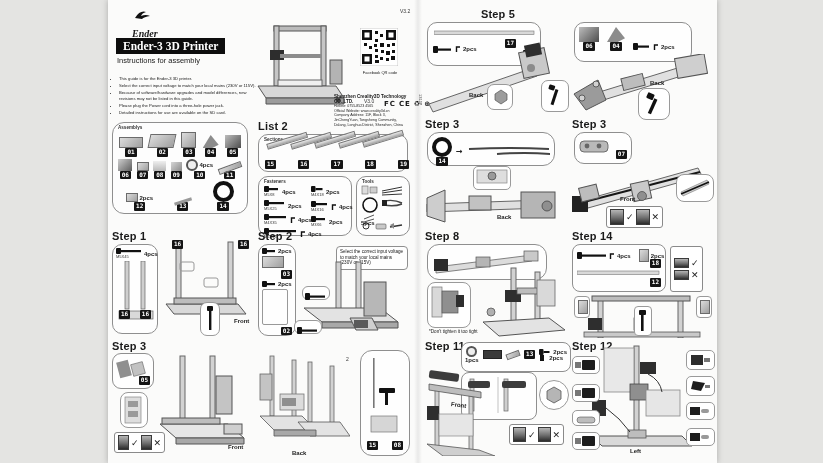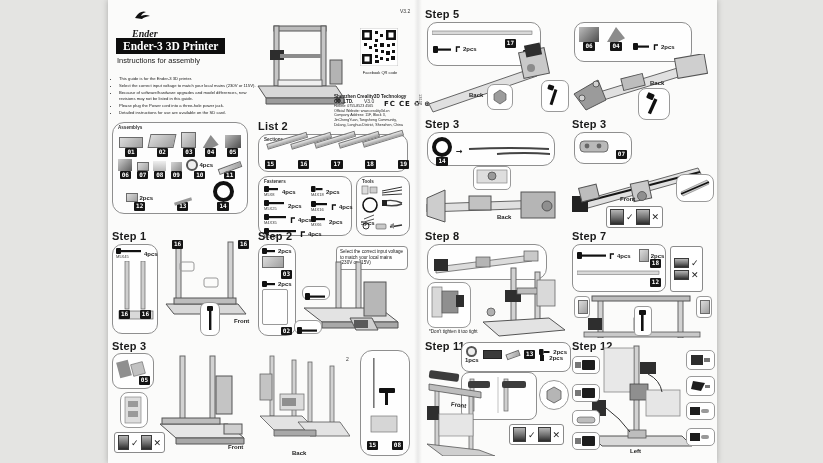--- a/index.html
+++ b/index.html
@@ -488,21 +488,21 @@
         <rect x="8" y="4" width="1.6" height="50" fill="#777"></rect>
         <rect x="14" y="34" width="16" height="5" rx="1" fill="#111"></rect>
         <rect x="20" y="39" width="3" height="12" fill="#111"></rect>
         <rect x="6" y="62" width="26" height="16" fill="#d6d6d6" stroke="#777" stroke-width=".7"></rect>
       </svg>
       <span class="badge" style="position:absolute;left:6px;bottom:5px;">15</span>
       <span class="badge" style="position:absolute;right:6px;bottom:5px;">08</span>
     </div>
   </div>
 
-  <div class="panel" style="left:317px;top:8px;width:146px;height:110px;">
+  <div class="panel" style="left:317px;top:8px;width:146px;height:110px;text-align:center;">
     <div class="ptitle">Step 5</div>
     <div class="callout" style="left:2px;top:14px;width:112px;height:42px;border-radius:10px;">
       <svg width="104" height="8" style="margin:4px 0 0 4px;">
           <rect x="0" y="2" width="100" height="3.5" fill="#d9d9d9" stroke="#777" stroke-width=".6"></rect>
         </svg>
       <div class="frow" style="margin:4px 0 0 5px;">
         <svg width="20" height="7">
             <rect x="0" y="0" width="5" height="7" rx="1" fill="#111"></rect>
             <rect x="5" y="2.5" width="13" height="2.2" fill="#111"></rect>
           </svg>
@@ -661,21 +661,21 @@
       <rect x="58" y="6" width="5" height="52" fill="#d2d2d2" stroke="#666" stroke-width="1"></rect>
       <rect x="28" y="24" width="16" height="12" fill="#2e2e2e"></rect>
       <rect x="40" y="22" width="30" height="6" fill="#bdbdbd" stroke="#555" stroke-width=".8"></rect>
       <rect x="60" y="14" width="18" height="26" fill="#d9d9d9" stroke="#666" stroke-width=".8"></rect>
       <polygon points="6,56 72,52 88,64 22,70" fill="#e3e3e3" stroke="#555" stroke-width="1"></polygon>
       <circle cx="14" cy="46" r="4" fill="#b0b0b0" stroke="#555" stroke-width=".8"></circle>
     </svg>
   </div>
 
   <div class="panel" style="left:464px;top:230px;width:141px;height:108px;">
-    <div class="ptitle">Step 7</div>
+    <div class="ptitle">Step 14</div>
     <div class="callout" style="left:0;top:14px;width:92px;height:46px;border-radius:8px;">
       <div class="frow" style="margin:4px 0 0 4px;">
         <svg width="30" height="7">
             <rect x="0" y="0" width="5" height="7" rx="1" fill="#111"></rect>
             <rect x="5" y="2.5" width="24" height="2.2" fill="#111"></rect>
           </svg>
         <svg width="6" height="8">
             <path d="M1.5 7 L1.5 2 L5 2" stroke="#111" stroke-width="1.4" fill="none"></path>
           </svg>
         <span class="qty">4pcs</span>

